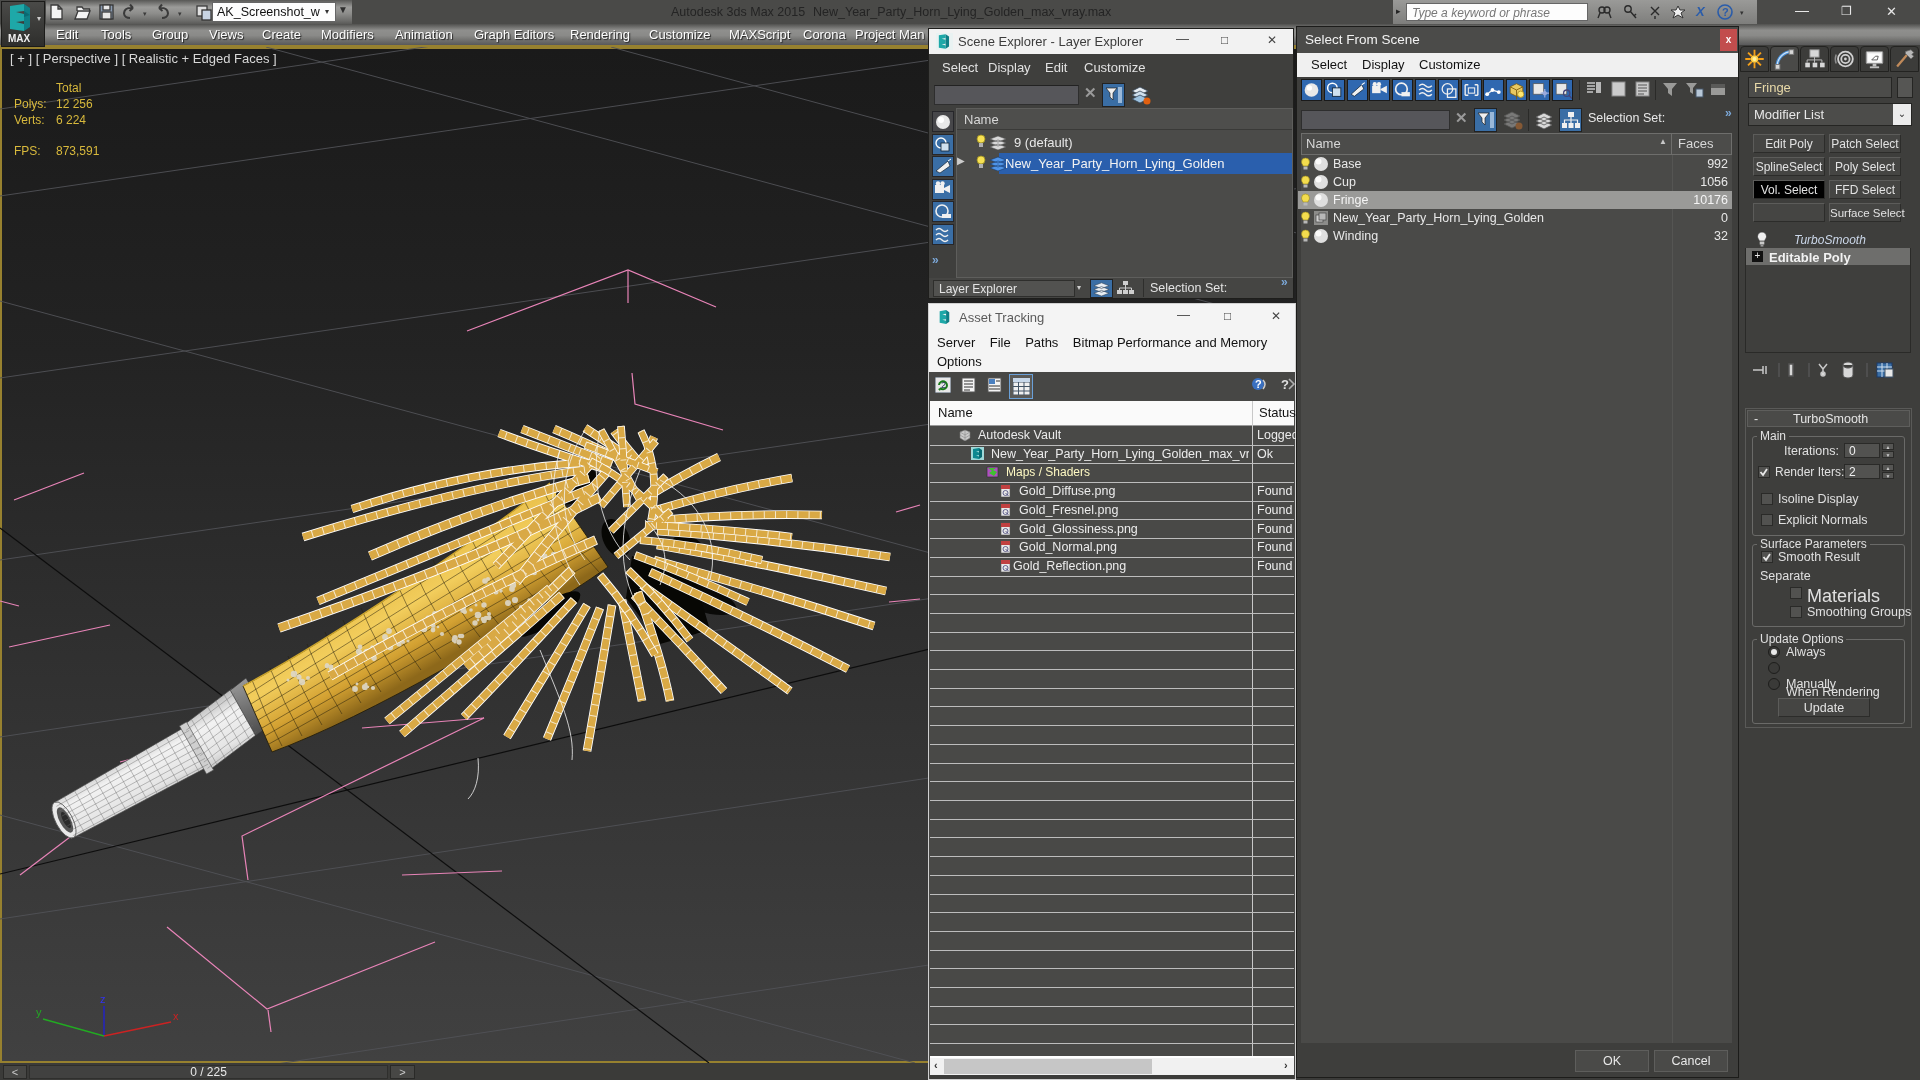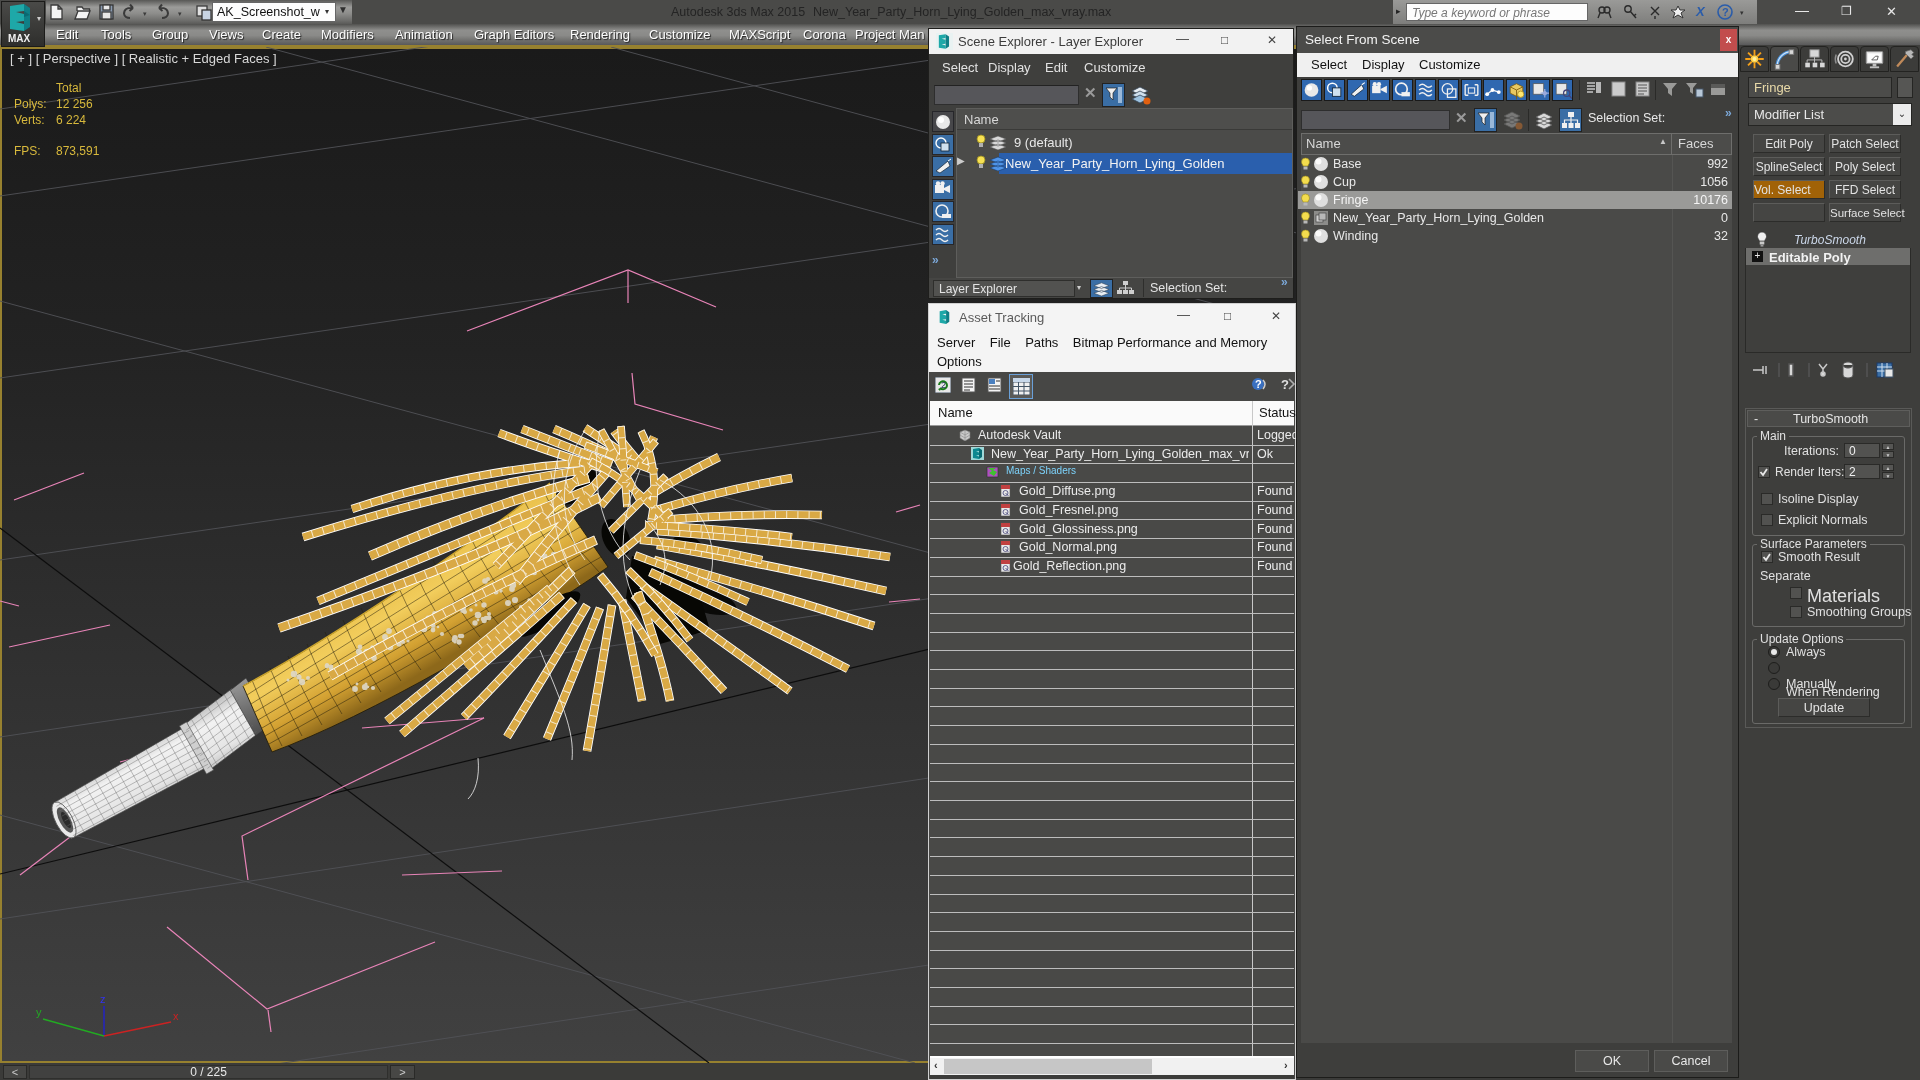--- a/index.html
+++ b/index.html
@@ -715,21 +715,21 @@
       </svg>
 <div class="abs txt" style="left:62px;top:142.7px;color:#ececec;font-size:12.5px;max-width:258px;overflow:hidden;">New_Year_Party_Horn_Lying_Golden_max_vray....</div>
 <div class="abs txt" style="left:328px;top:142.7px;color:#ececec;font-size:12.5px;">Ok</div>
 <svg class="abs" style="left:57px;top:161.4px;" width="13" height="13" viewBox="0 0 13 13">
         <g>
           <rect x="1" y="2" width="11" height="10" fill="#b050c0"></rect>
           <path d="M2,3 l4,3 -3,2 5,3 3,-4 -4,-2 3,-2 z" fill="#40c030"></path>
           <path d="M1,2 h11 v10 h-11 z" fill="none" stroke="#333" stroke-width=".7"></path>
         </g>
       </svg>
-<div class="abs txt" style="left:77px;top:161.4px;color:#7dd3fc;font-size:10px;max-width:243px;overflow:hidden;">Maps / Shaders</div>
+<div class="abs txt" style="left:77px;top:161.4px;color:#fef9c3;font-size:12px;max-width:243px;overflow:hidden;">Maps / Shaders</div>
 <svg class="abs" style="left:70px;top:180.1px;" width="13" height="13" viewBox="0 0 13 13">
         <g>
           <rect x="2" y="1" width="9" height="12" fill="#e8e8e8" stroke="#555" stroke-width=".6"></rect>
           <rect x="2" y="1" width="9" height="4" fill="#c04040"></rect>
           <circle cx="6.5" cy="9" r="2.5" fill="none" stroke="#447" stroke-width=".8"></circle>
           <path d="M6.5,9 l3,3" stroke="#447" stroke-width=".8"></path>
         </g>
       </svg>
 <div class="abs txt" style="left:90px;top:180.1px;color:#ececec;font-size:12.5px;max-width:230px;overflow:hidden;">Gold_Diffuse.png</div>
 <div class="abs txt" style="left:328px;top:180.1px;color:#ececec;font-size:12.5px;">Found</div>
@@ -1048,21 +1048,21 @@
 
   <div class="abs" style="left:9px;top:32px;width:144px;height:21px;background:#4c4c4a;border:1px solid #252523;color:#e8d9a8;font-size:13px;padding:2px 0 0 5px;">Fringe</div>
   <div class="abs" style="left:158px;top:32px;width:16px;height:21px;background:#565654;border:1px solid #252523;"></div>
 
   <div class="abs" style="left:9px;top:58px;width:164px;height:23px;background:#4c4c4a;border:1px solid #252523;color:#e8e8e8;font-size:13px;padding:3px 0 0 5px;">Modifier List</div>
   <div class="abs" style="left:154px;top:59px;width:18px;height:21px;background:#ececec;color:#333;font-size:10px;text-align:center;line-height:20px;">⌄</div>
   <div class="abs" style="left:14px;top:89px;width:72px;height:19px;background:#454543;border:1px solid #2c2c2a;border-top-color:#5c5c5a;border-left-color:#5c5c5a;color:#e2e2e2;font-size:12px;text-align:center;line-height:18px;overflow:hidden;">Edit Poly</div>
 <div class="abs" style="left:90px;top:89px;width:72px;height:19px;background:#454543;border:1px solid #2c2c2a;border-top-color:#5c5c5a;border-left-color:#5c5c5a;color:#e2e2e2;font-size:12px;text-align:center;line-height:18px;overflow:hidden;">Patch Select</div>
 <div class="abs" style="left:14px;top:112px;width:72px;height:19px;background:#454543;border:1px solid #2c2c2a;border-top-color:#5c5c5a;border-left-color:#5c5c5a;color:#e2e2e2;font-size:12px;text-align:center;line-height:18px;overflow:hidden;">SplineSelect</div>
 <div class="abs" style="left:90px;top:112px;width:72px;height:19px;background:#454543;border:1px solid #2c2c2a;border-top-color:#5c5c5a;border-left-color:#5c5c5a;color:#e2e2e2;font-size:12px;text-align:center;line-height:18px;overflow:hidden;">Poly Select</div>
-<div class="abs" style="left:14px;top:135px;width:72px;height:19px;background:#a16207;border:1px solid #2c2c2a;border-top-color:#5c5c5a;border-left-color:#5c5c5a;color:#e2e2e2;font-size:12px;text-align:left;line-height:18px;overflow:hidden;">Vol. Select</div>
+<div class="abs" style="left:14px;top:135px;width:72px;height:19px;background:#000000;border:1px solid #2c2c2a;border-top-color:#5c5c5a;border-left-color:#5c5c5a;color:#e2e2e2;font-size:12px;text-align:center;line-height:18px;overflow:hidden;">Vol. Select</div>
 <div class="abs" style="left:90px;top:135px;width:72px;height:19px;background:#454543;border:1px solid #2c2c2a;border-top-color:#5c5c5a;border-left-color:#5c5c5a;color:#e2e2e2;font-size:12px;text-align:center;line-height:18px;overflow:hidden;">FFD Select</div>
 <div class="abs" style="left:14px;top:158px;width:72px;height:19px;background:#454543;border:1px solid #2c2c2a;border-top-color:#5c5c5a;border-left-color:#5c5c5a;color:#e2e2e2;font-size:12px;text-align:center;line-height:18px;overflow:hidden;"></div>
 <div class="abs" style="left:90px;top:158px;width:72px;height:19px;background:#454543;border:1px solid #2c2c2a;border-top-color:#5c5c5a;border-left-color:#5c5c5a;color:#e2e2e2;font-size:11.5px;text-align:center;line-height:18px;white-space:nowrap;">Surface Select</div>
 
   <svg class="abs" style="left:16px;top:186px;" width="14" height="16" viewBox="0 0 14 16">
         <path d="M7,1 a4.5,4.5 0 0 1 4.5,4.5 c0,2.2 -1.7,2.8 -1.7,4.5 h-5.6 c0,-1.7 -1.7,-2.3 -1.7,-4.5 A4.5,4.5 0 0 1 7,1 z" fill="#f0f0f0" stroke="#333" stroke-width=".7"></path>
         <rect x="4.7" y="10.5" width="4.6" height="3" fill="#c8c8c8"></rect>
         <rect x="5.6" y="13.8" width="2.8" height="1.8" fill="#999"></rect>
       </svg>
   <div class="abs txt" style="left:55px;top:188px;color:#ccd8ea;font-size:12px;font-style:italic;">TurboSmooth</div>

